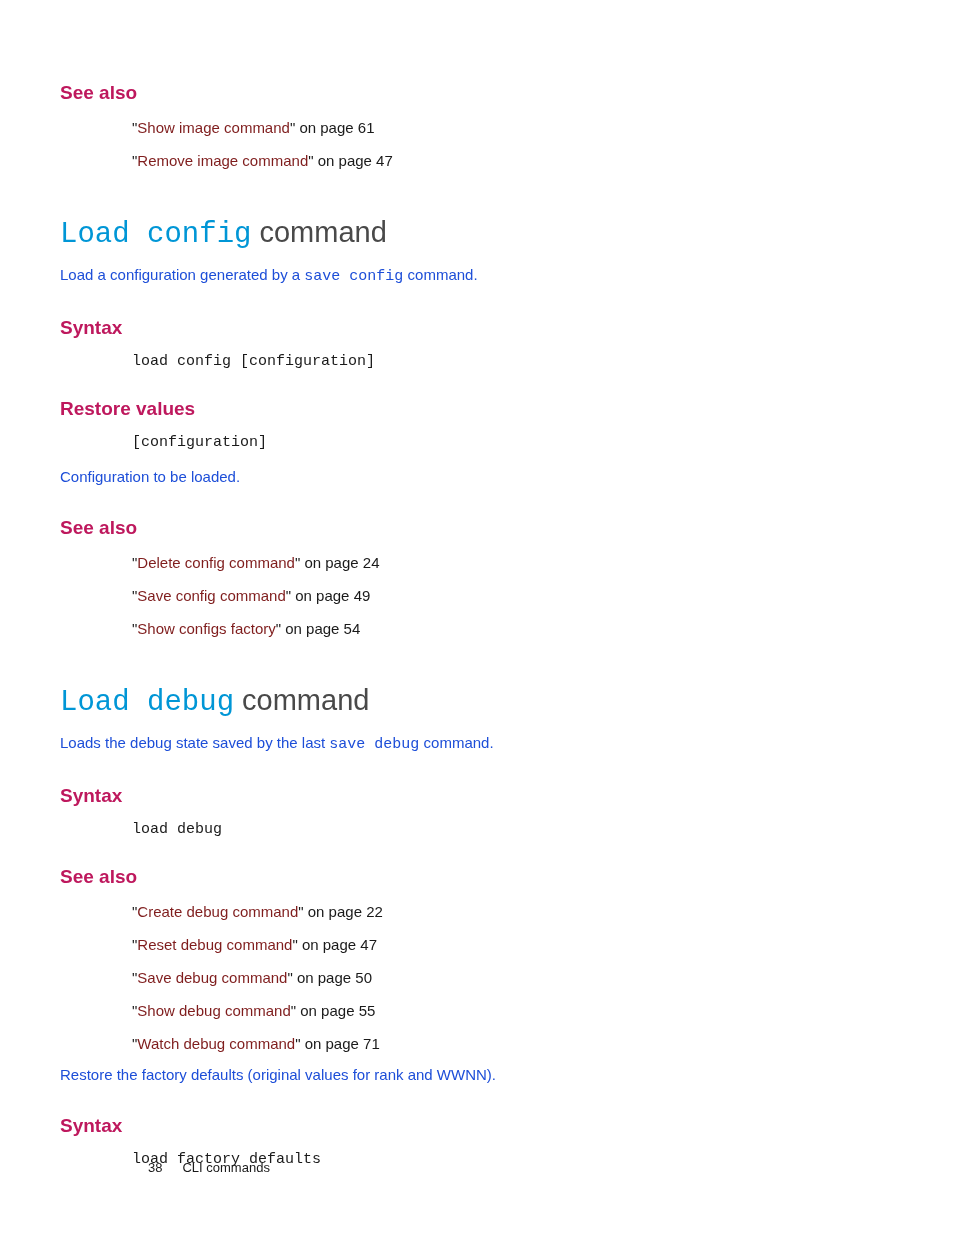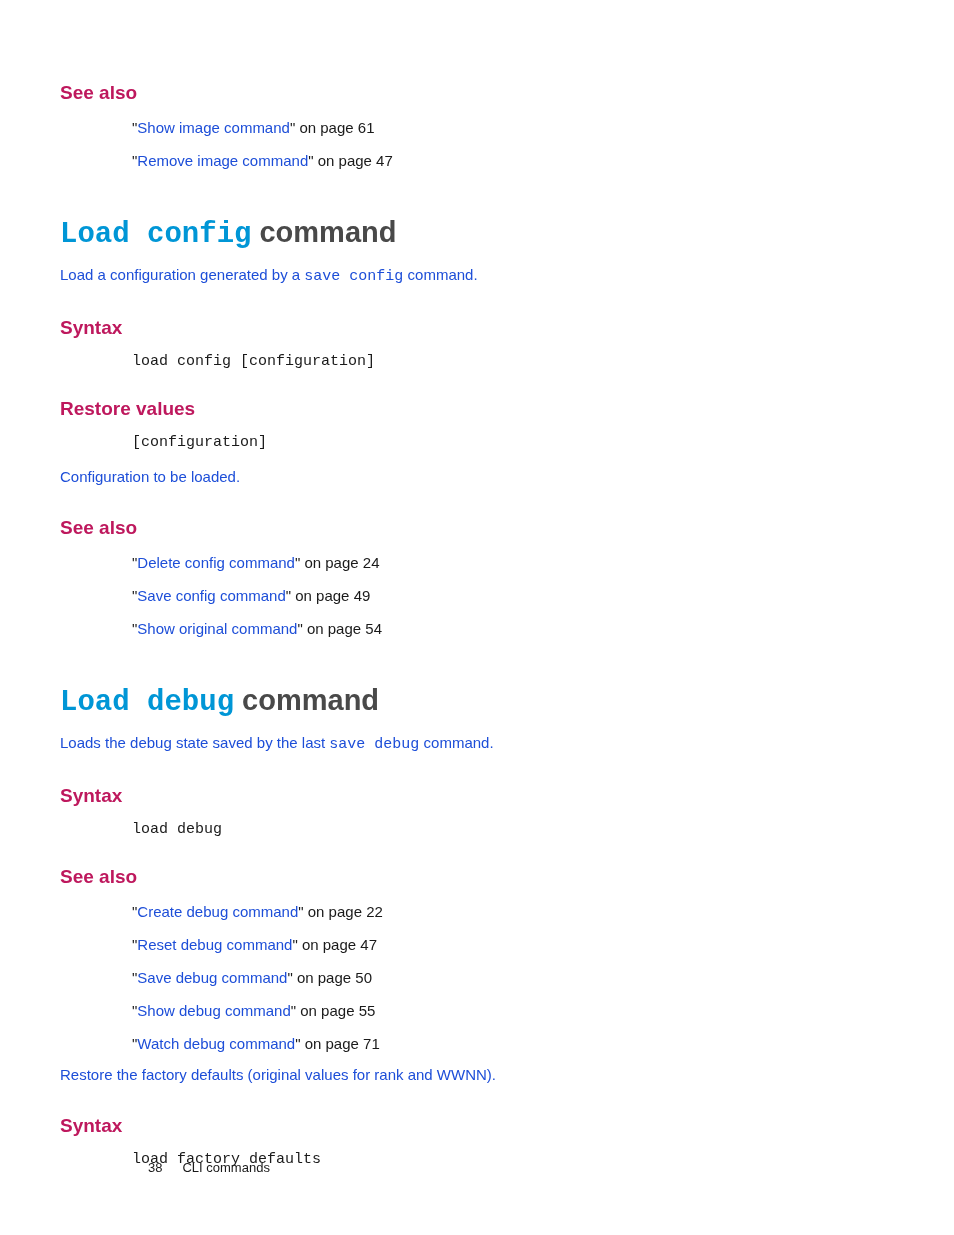--- a/index.html
+++ b/index.html
@@ -18,21 +18,21 @@
   }
   .sub-heading {
     color: #be185d;
     font-size: 19px;
     font-weight: 700;
     margin: 28px 0 10px 0;
   }
   .h2 {
     color: #0096d6;
     font-size: 29px;
-    font-weight: 700;
+    font-weight: 400;
     margin: 42px 0 12px 0;
   }
   .h2 .mono {
     font-family: "Courier New", Courier, monospace;
     font-size: 29px;
   }
   .h2 .plain {
     color: #494949;
   }
   .indented {
@@ -53,21 +53,21 @@
     font-size: 15px;
     color: #1a1a1a;
     margin: 14px 0 14px 72px;
   }
   .ref-line {
     font-size: 15px;
     margin: 6px 0 6px 72px;
     line-height: 1.8;
   }
   .link {
-    color: #1d4ed8;
+    color: #7f1d1d;
   }
   .footer {
     position: absolute;
     bottom: 60px;
     left: 148px;
     font-size: 13px;
     color: #1a1a1a;
   }
   .footer .page-num {
     margin-right: 20px;
@@ -92,21 +92,21 @@
   <div class="sub-heading">Syntax</div>
   <div class="code-line">load config [configuration]</div>
 
   <div class="sub-heading">Restore values</div>
   <div class="code-line">[configuration]</div>
   <div class="body-text indented">Configuration to be loaded.</div>
 
   <div class="sub-heading">See also</div>
   <div class="ref-line">"<span class="link">Delete config command</span><span>" on page 24</span></div>
   <div class="ref-line">"<span class="link">Save config command</span><span>" on page 49</span></div>
-  <div class="ref-line">"<span class="link">Show original command</span><span>" on page 54</span></div>
+  <div class="ref-line">"<span class="link">Show configs factory</span><span>" on page 54</span></div>
 
   <div class="h2">
     <span class="mono">Load debug</span><span class="plain"> command</span>
   </div>
   <div class="body-text indented">
     <span>Loads the debug state saved by the last </span><span class="inline-mono">save debug</span><span> command.</span>
   </div>
 
   <div class="sub-heading">Syntax</div>
   <div class="code-line">load debug</div>

